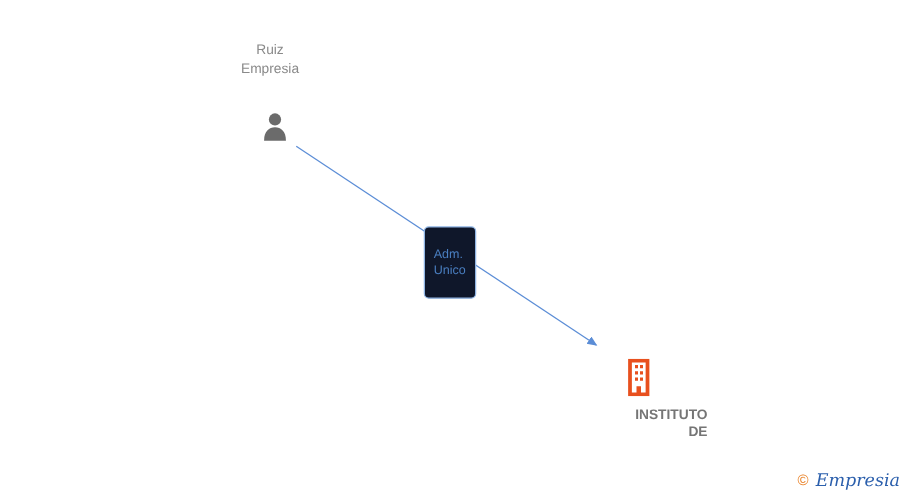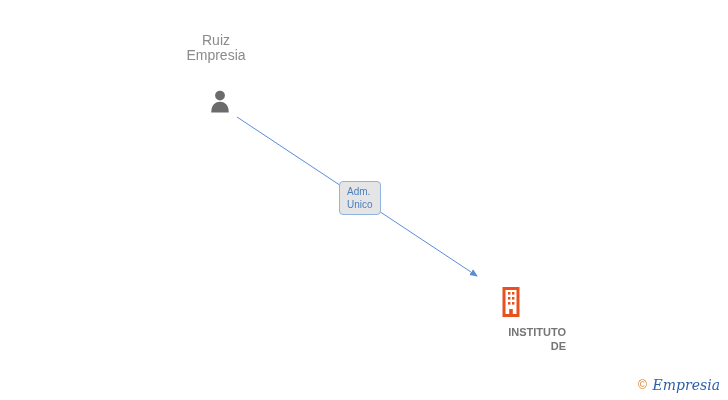--- a/index.html
+++ b/index.html
@@ -22,43 +22,43 @@
     z-index: 1;
   }
   .person-label {
     position: absolute;
     left: 175px;
     top: 33px;
     width: 82px;
     z-index: 2;
     text-align: center;
     color: var(--person-text, #8a8a8a);
-    font-size: 14px;
+    font-size: 11px;
     line-height: 15px;
     cursor: pointer;
   }
   .person-icon {
     position: absolute;
     left: 206px;
     top: 88px;
     width: 28px;
     height: 28px;
     z-index: 2;
     color: var(--person-icon, #6b6b6b);
     cursor: pointer;
   }
   .edge-label {
     position: absolute;
     left: 339px;
     top: 181px;
     z-index: 3;
-    background: #e5e5e5;
+    background: #0f172a;
     border: 1px solid var(--edge-label-border, #8fb4e3);
     border-radius: 4px;
-    padding: 3px 7px;
+    padding: 15px 7px;
     color: var(--edge-label-text, #4a7fc1);
     font-size: 10px;
     line-height: 13px;
     text-align: left;
   }
   .company-icon {
     position: absolute;
     left: 499px;
     top: 287px;
     width: 24px;

